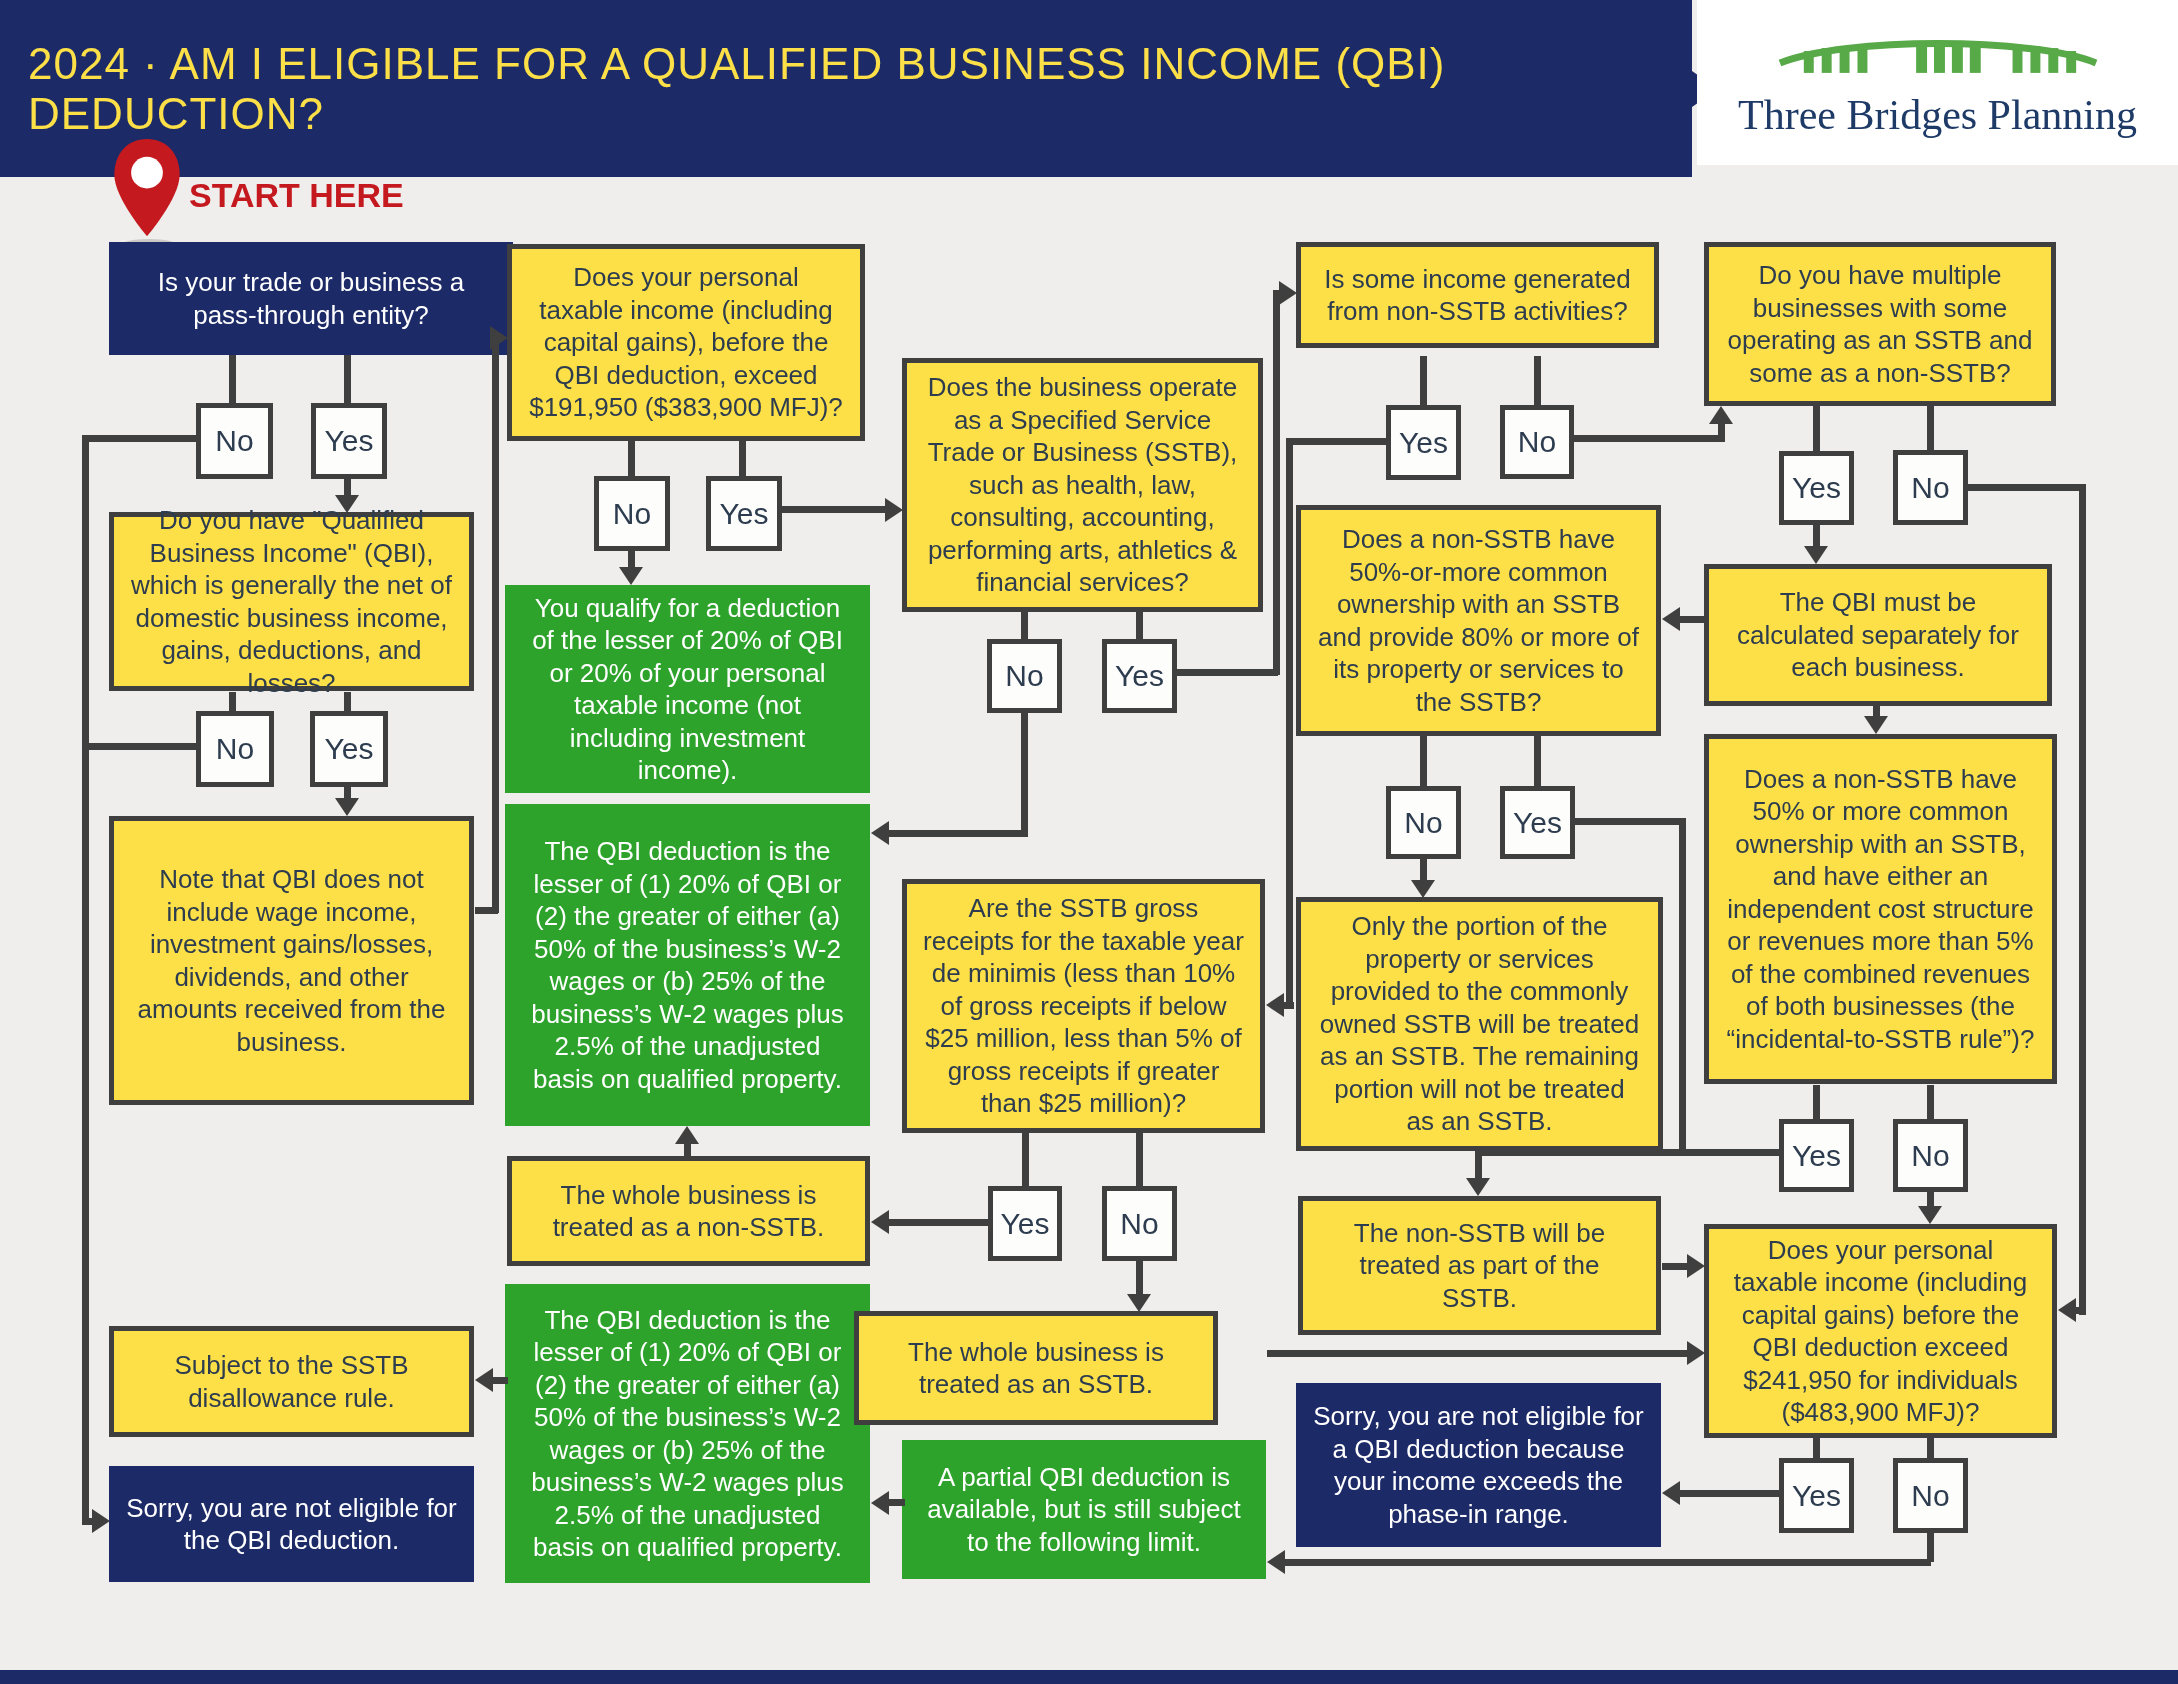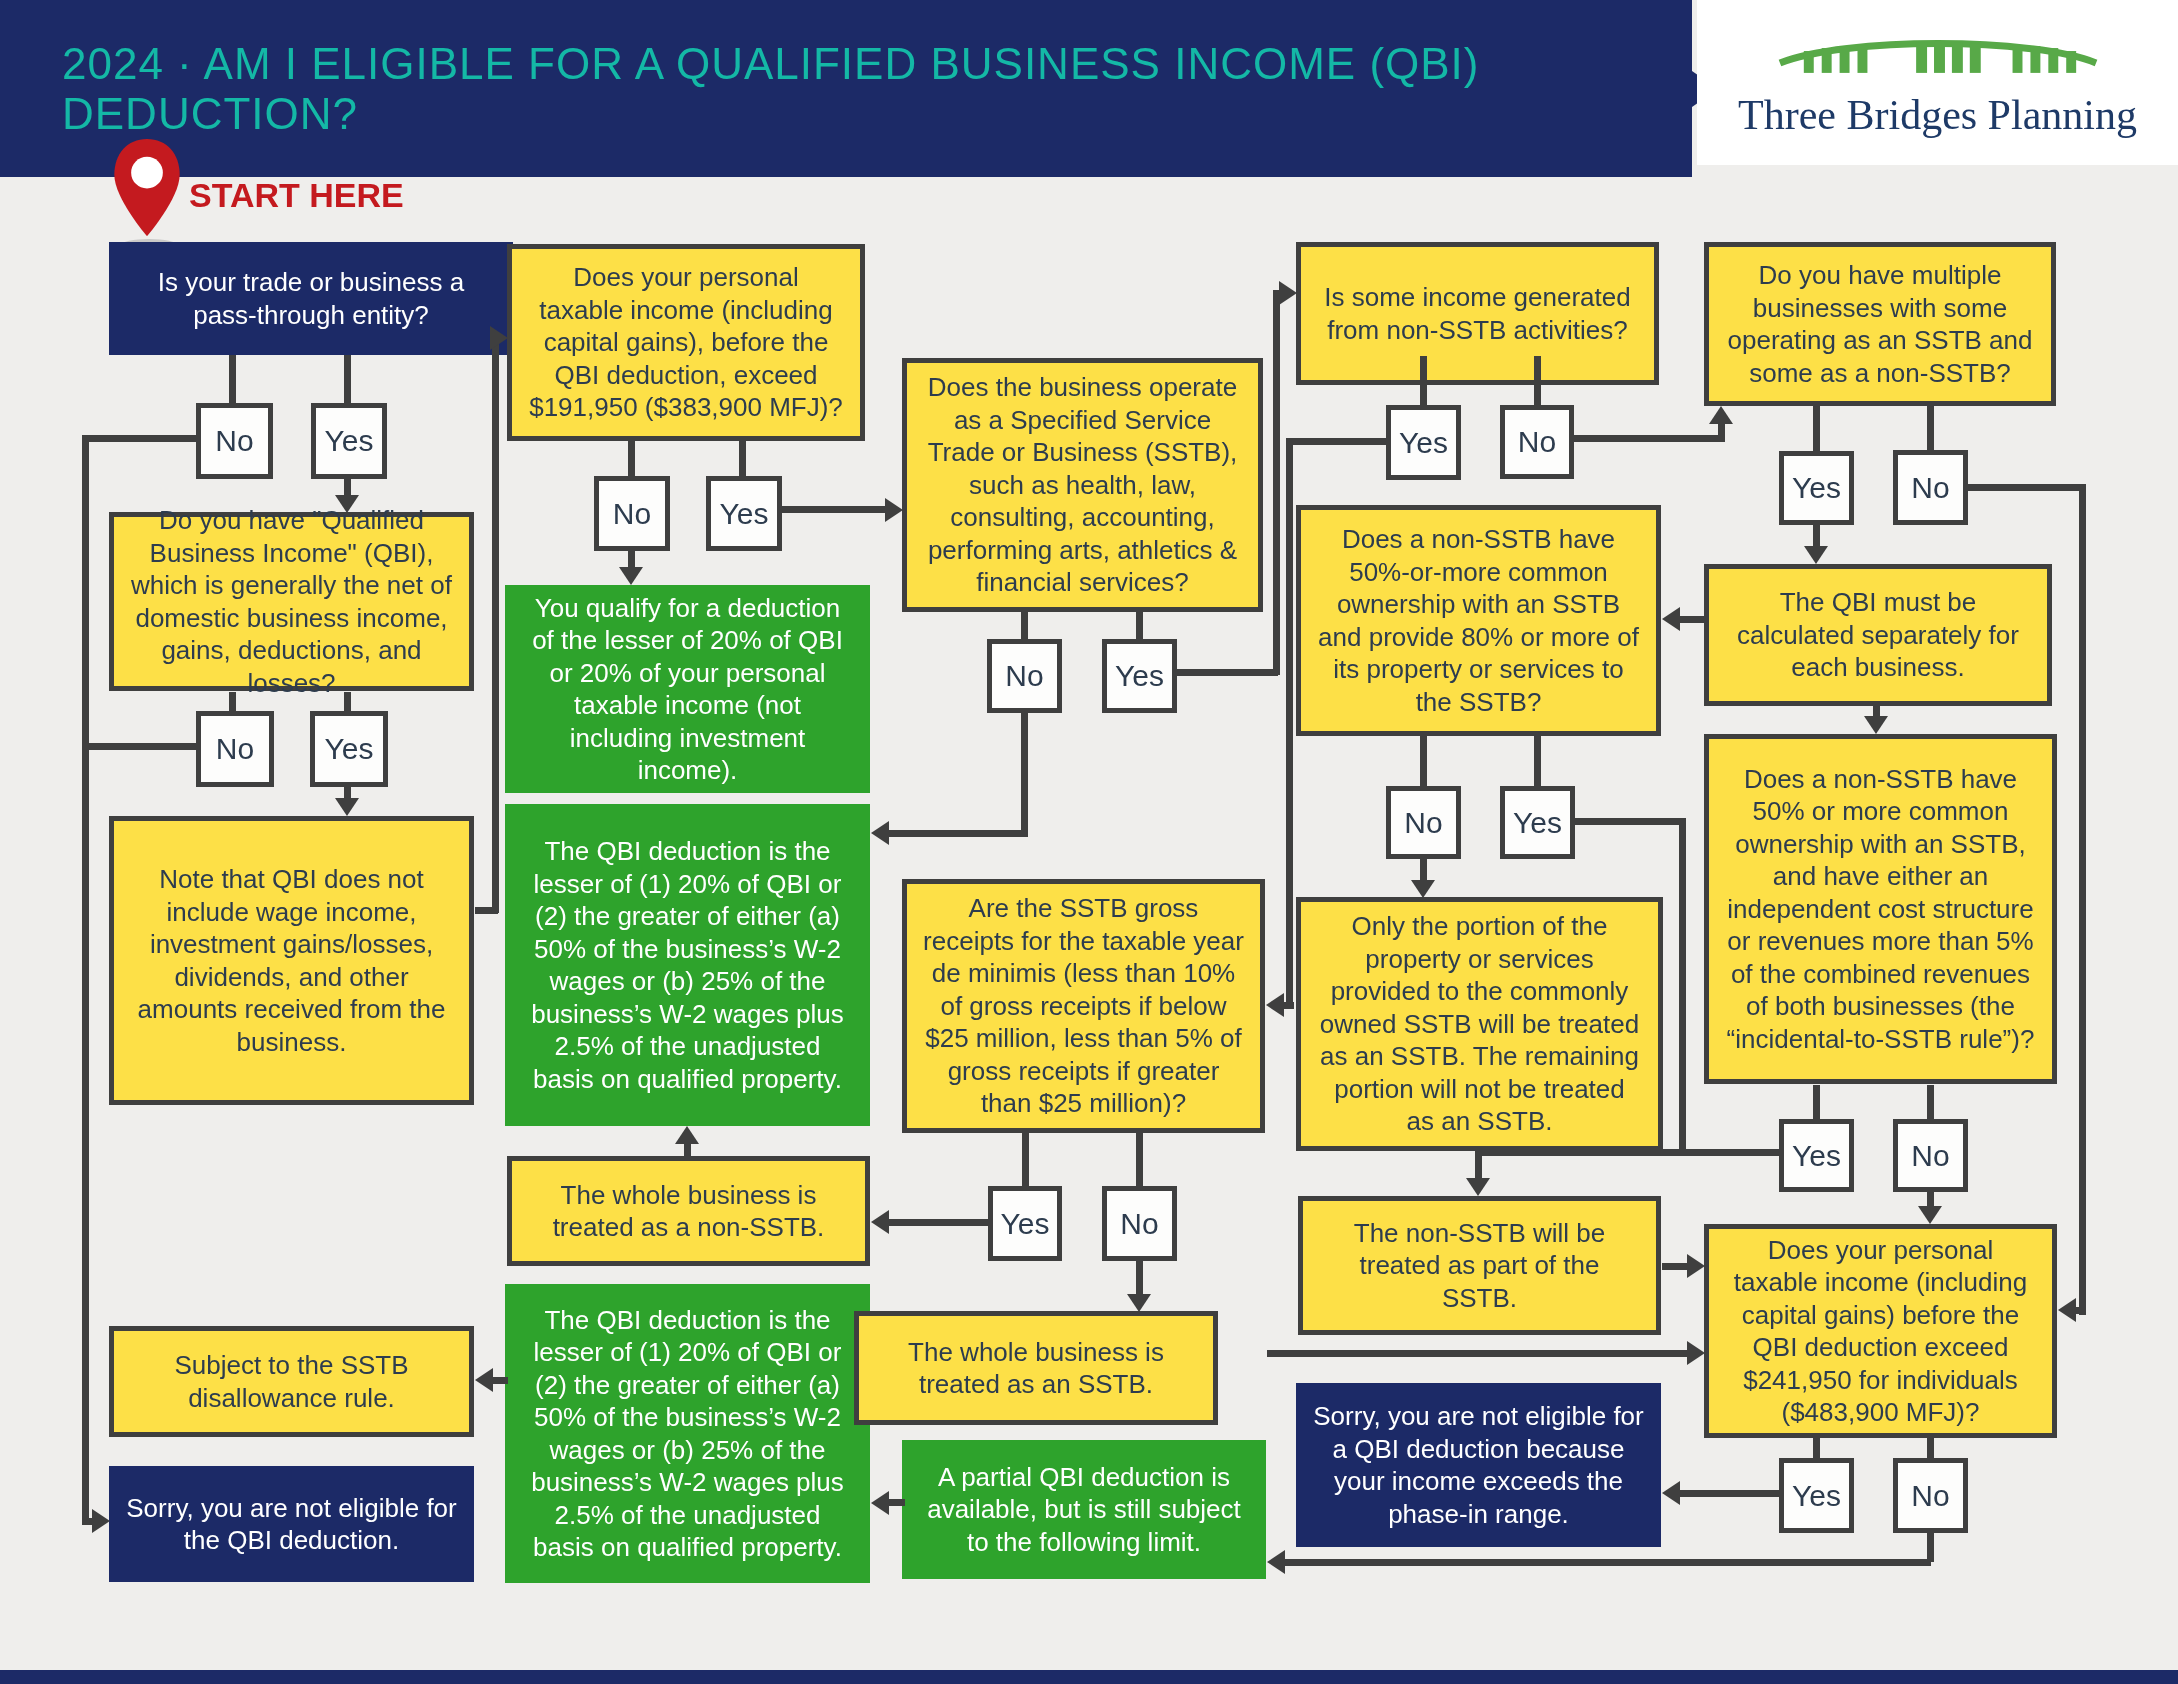--- a/index.html
+++ b/index.html
@@ -4,21 +4,21 @@
 <style>
   html,body{margin:0;padding:0;background:#dfdfdf;}
   .canvas{position:relative;width:2178px;height:1685px;background:#efeeec;overflow:hidden;
           font-family:"Liberation Sans",sans-serif;}
   
   .header{position:absolute;left:0;top:0;width:1692px;height:177px;background:var(--navy,#1c2a67);
           display:flex;align-items:center;}
   .header:after{content:"";position:absolute;left:1692px;top:71px;width:0;height:0;
           border-top:18px solid transparent;border-bottom:18px solid transparent;
           border-left:26px solid var(--navy,#1c2a67);}
-  .header-title{color:#14b8a6;font-size:44px;letter-spacing:1px;padding-left:62px;font-weight:400;}
+  .header-title{color:#fde047;font-size:44px;letter-spacing:1px;padding-left:28px;font-weight:400;}
   .logo-panel{position:absolute;left:1697px;top:0;width:481px;height:165px;background:#ffffff;
           display:flex;flex-direction:column;align-items:center;justify-content:center;}
   .logo-text{font-family:"Liberation Serif",serif;color:#1e3a67;font-size:42px;margin-top:2px;}
   
   .start-label{position:absolute;left:189px;top:176px;color:var(--red,#c41a1f);font-size:34px;font-weight:bold;}
   .pin{position:absolute;left:111px;top:137px;}
   .pin-shadow{position:absolute;left:121px;top:239px;width:56px;height:12px;border-radius:50%;
           background:rgba(90,90,90,.25);}
   
   .node{position:absolute;box-sizing:border-box;background:#fde047;border:5px solid var(--line,#3f3f3f);
@@ -96,21 +96,21 @@
 
   <div class="node" style="left:902px;top:358px;width:361px;height:254px;">Does the business operate as a Specified Service Trade or Business (SSTB), such as health, law, consulting, accounting, performing arts, athletics &amp; financial services?</div>
   <div class="yn" style="left:987px;top:639px;width:75px;height:74px;">No</div>
   <div class="yn" style="left:1102px;top:639px;width:75px;height:74px;">Yes</div>
   <div class="node" style="left:902px;top:879px;width:363px;height:254px;">Are the SSTB gross receipts for the taxable year de minimis (less than 10% of gross receipts if below $25 million, less than 5% of gross receipts if greater than $25 million)?</div>
   <div class="yn" style="left:988px;top:1186px;width:74px;height:75px;">Yes</div>
   <div class="yn" style="left:1102px;top:1186px;width:75px;height:75px;">No</div>
   <div class="node" style="left:854px;top:1311px;width:364px;height:114px;">The whole business is treated as an SSTB.</div>
   <div class="node green" style="left:902px;top:1440px;width:364px;height:139px;">A partial QBI deduction is available, but is still subject to the following limit.</div>
 
-  <div class="node" style="left:1296px;top:242px;width:363px;height:143px;">Is some income generated from non-SSTB activities?</div>
+  <div class="node" style="left:1296px;top:242px;width:363px;height:106px;">Is some income generated from non-SSTB activities?</div>
   <div class="yn" style="left:1386px;top:405px;width:75px;height:75px;">Yes</div>
   <div class="yn" style="left:1500px;top:405px;width:74px;height:74px;">No</div>
   <div class="node" style="left:1296px;top:505px;width:365px;height:231px;">Does a non-SSTB have 50%-or-more common ownership with an SSTB and provide 80% or more of its property or services to the SSTB?</div>
   <div class="yn" style="left:1386px;top:786px;width:75px;height:73px;">No</div>
   <div class="yn" style="left:1500px;top:786px;width:75px;height:73px;">Yes</div>
   <div class="node" style="left:1296px;top:897px;width:367px;height:254px;">Only the portion of the property or services provided to the commonly owned SSTB will be treated as an SSTB. The remaining portion will not be treated as an SSTB.</div>
   <div class="node" style="left:1298px;top:1196px;width:363px;height:139px;">The non-SSTB will be treated as part of the SSTB.</div>
   <div class="node navy" style="left:1296px;top:1383px;width:365px;height:164px;">Sorry, you are not eligible for a QBI deduction because your income exceeds the phase-in range.</div>
 
   <div class="node" style="left:1704px;top:242px;width:352px;height:164px;">Do you have multiple businesses with some operating as an SSTB and some as a non-SSTB?</div>

